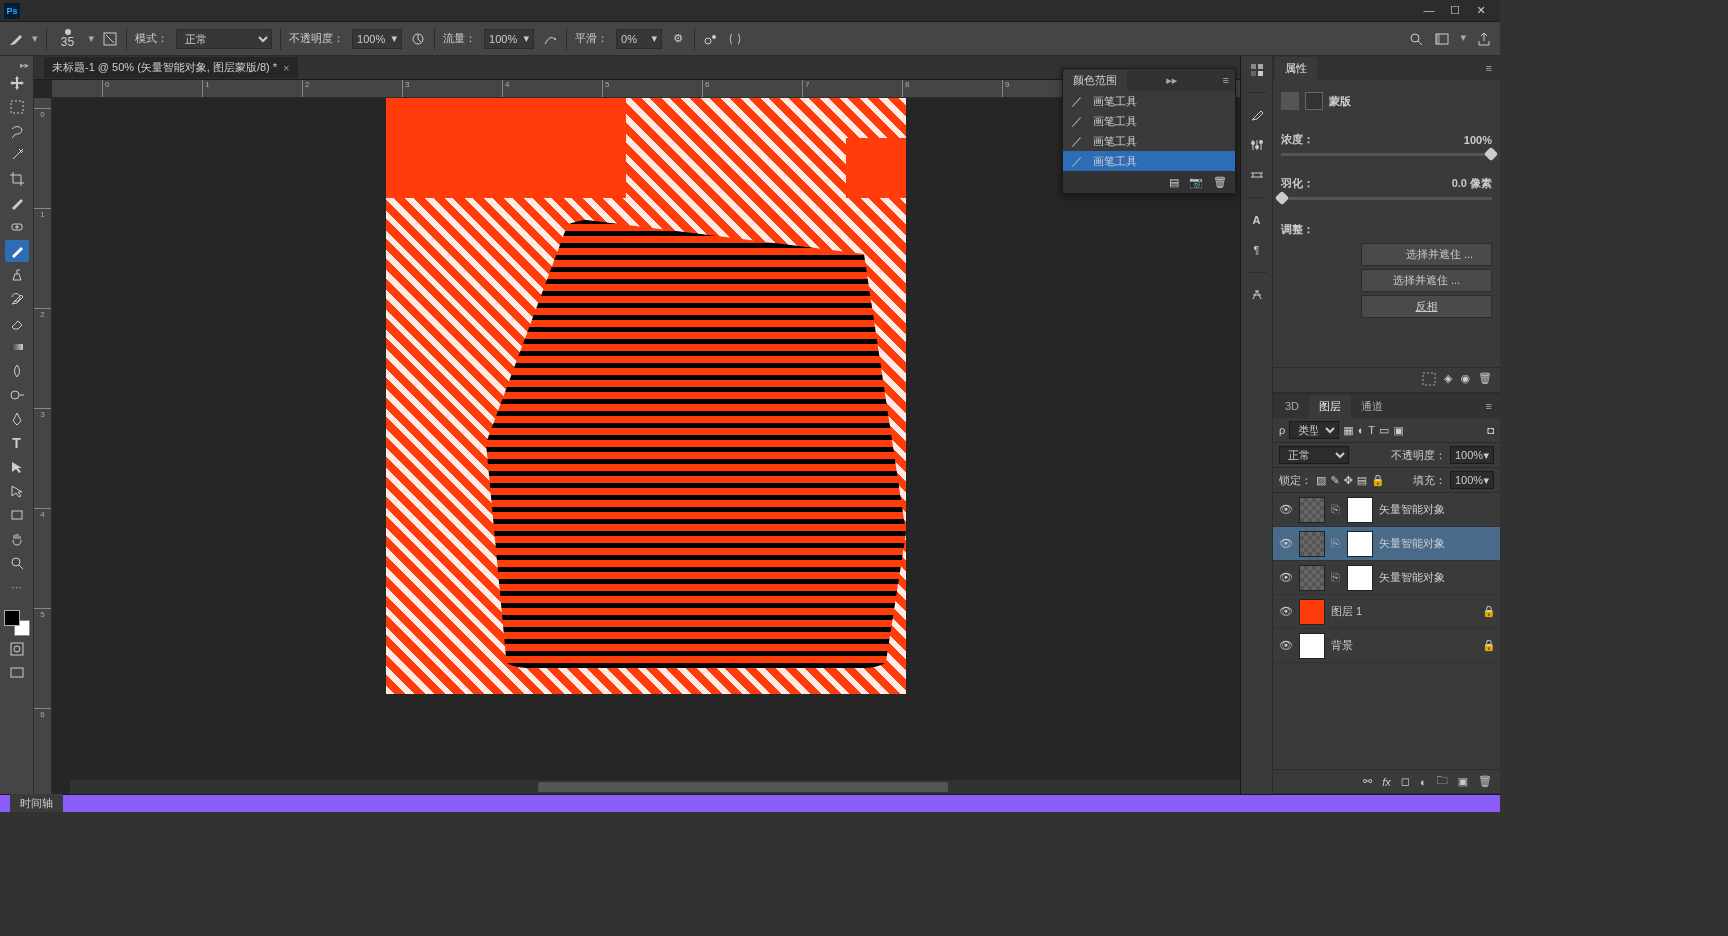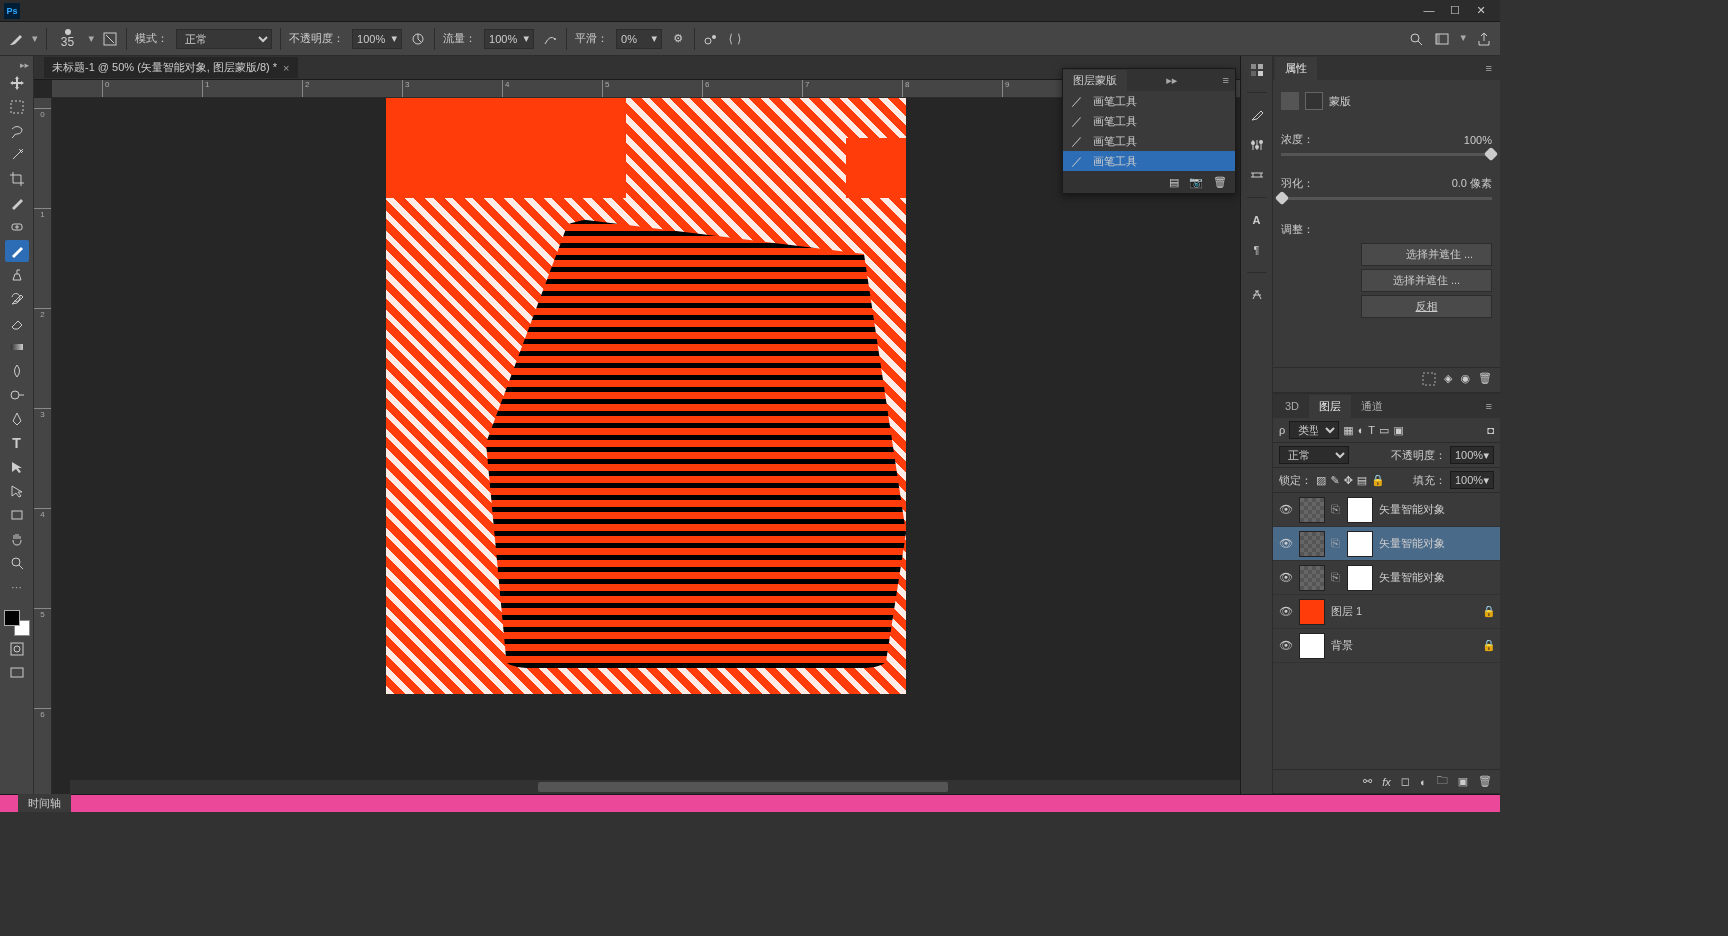--- a/index.html
+++ b/index.html
@@ -52,21 +52,21 @@
 .collapsed-dock .dicon { width: 20px; height: 20px; display: flex; align-items: center; justify-content: center; }
 .collapsed-dock .dsep { width:20px; height:1px; background:#2c2c2c; margin: 2px 0;}
 .panel-stack { flex: 1; display: flex; flex-direction: column; }
 .panel { background: #3a3a3a; border-bottom: 1px solid #2c2c2c; }
 .panel .tabbar { height: 24px; background: #323232; display: flex; align-items: center; padding: 0 2px; }
 .panel .tabbar .ptab { padding: 4px 10px; color: #aaa; }
 .panel .tabbar .ptab.active { background: #3a3a3a; color: #eee; }
 .panel .tabbar .menubtn { margin-left: auto; padding: 0 6px; color: #aaa; }
 .panel-body { padding: 6px 8px; }
 
-.prop-row { display: flex; align-items: center; margin: 6px 0; gap: 6px; }
+.prop-row { display: flex; align-items: center; margin: 6px 0; gap: 6px; font-weight: bold; }
 .prop-row .thumb { width: 32px; height: 32px; background: #fff; border: 1px solid #555; display:flex; align-items:center; justify-content:center;}
 .prop-row .thumb.small { width: 18px; height: 18px; }
 .slider { height: 3px; background: #555; position: relative; margin-top:2px;}
 .slider .handle { position: absolute; top: -4px; width: 10px; height: 10px; background: #ccc; border-radius: 2px; transform: rotate(45deg); }
 .btn { background: #4a4a4a; border: 1px solid #2c2c2c; padding: 3px 10px; text-align: center; cursor: pointer; }
 
 .history-panel { position: absolute; left: 1062px; top: 68px; width: 174px; background: #3a3a3a; border: 1px solid #1a1a1a; box-shadow: 0 2px 8px rgba(0,0,0,.5); }
 .history-panel .hist-tabbar { height:22px; background:#323232; display:flex; align-items:center;}
 .history-panel .hist-tabbar .ptab { padding: 3px 10px; background:#3a3a3a; }
 .history-panel .hist-tabbar .collapse { margin-left:auto; padding:0 6px; color:#aaa;}
@@ -87,21 +87,21 @@
 .layer-row .lthumb.white { background:#fff; }
 .layer-row .mthumb { width:26px; height:26px; background:#fff; border:1px solid #222;}
 .layer-row .link { width:10px; color:#aaa; }
 .layer-row .lname { flex:1; }
 .layer-row .lock { width:12px; color:#aaa;}
 .layers-footer { height:24px; display:flex; justify-content:flex-end; gap:10px; align-items:center; padding:0 8px; border-top:1px solid #2c2c2c;}
 .layers-icons { display:flex; gap:8px; padding:4px 8px; justify-content:flex-end; border-bottom:1px solid #2c2c2c;}
 .panel.flex-rest { flex: 1; display:flex; flex-direction:column; }
 .panel.flex-rest .layer-list { flex:1; overflow:auto;}
 
-.bottombar { height:18px; background:#ec4899; border-top:1px solid #1a1a1a; display:flex; align-items:center; padding:0 18px;}
+.bottombar { height:18px; background:#8b5cf6; border-top:1px solid #1a1a1a; display:flex; align-items:center; padding:0 10px;}
 .bottombar .tltab { padding:2px 10px; background:#3a3a3a;}
 svg { pointer-events: none; }
 </style>
 </head>
 <body>
 
 <div class="titlebar">
   <div class="logo">Ps</div>
   <div class="winbtns">
     <span>—</span>
@@ -559,21 +559,21 @@
           <span>▣</span>
           <span>🗑</span>
         </div>
       </div>
     </div>
   </div>
 </div>
 
 <div class="history-panel">
   <div class="hist-tabbar">
-    <div class="ptab">图层蒙版</div>
+    <div class="ptab">颜色范围</div>
     <span class="collapse">▸▸</span>
     <span class="collapse">≡</span>
   </div>
   <div class="hist-list">
     <div class="hist-row">
         <span class="hicon">／</span>
         <span>画笔工具</span>
       </div>
     <div class="hist-row">
         <span class="hicon">／</span>

